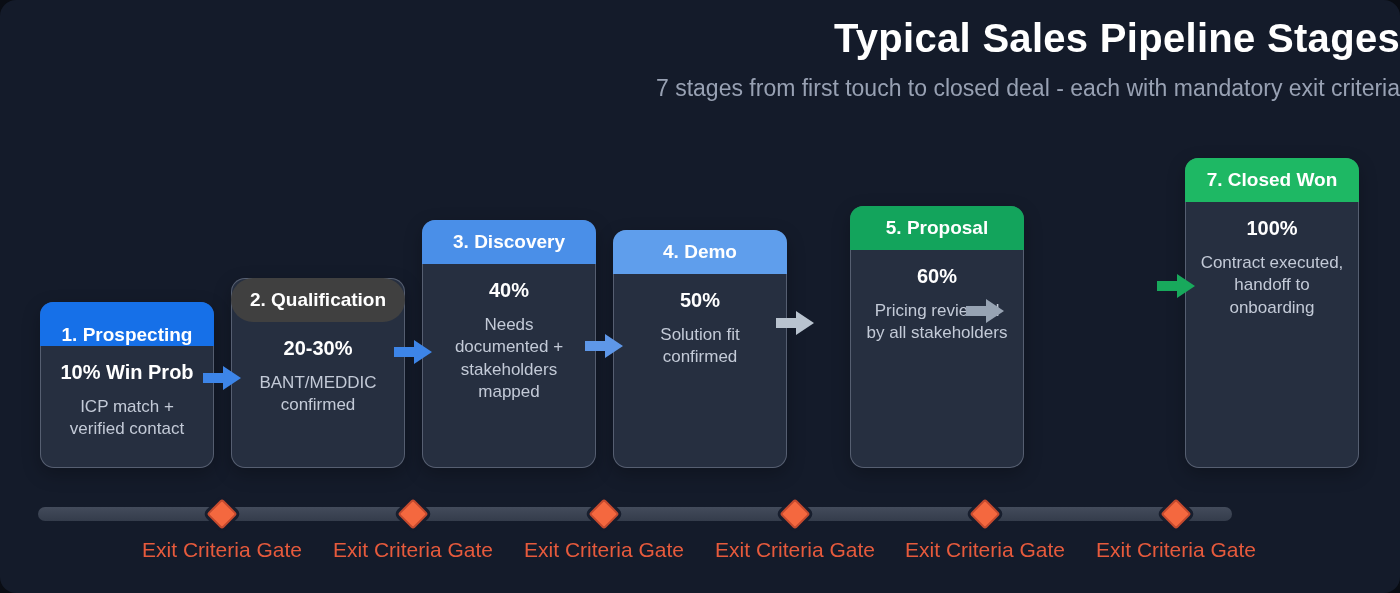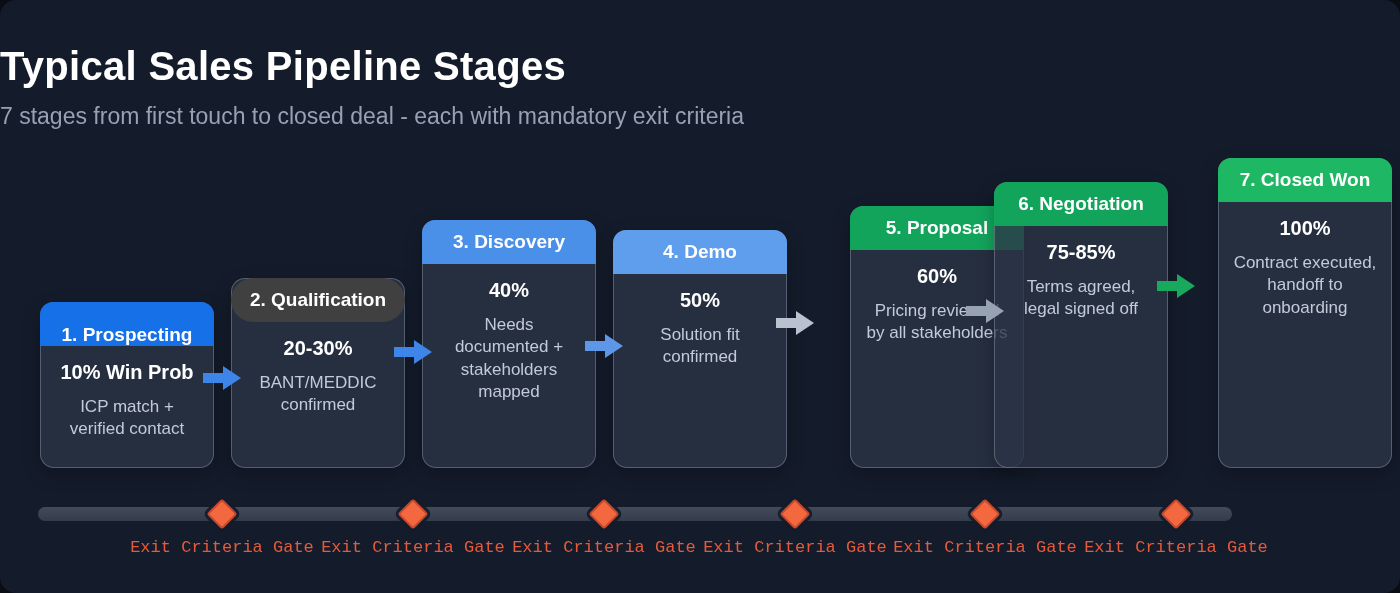--- a/index.html
+++ b/index.html
@@ -2,40 +2,40 @@
 <html><head>
 <meta charset="utf-8">
 <style>
   html,body{margin:0;padding:0;background:#0a0d14;}
   body{font-family:"Liberation Sans", sans-serif;}
   .canvas{
     position:relative;width:1400px;height:593px;margin:0 auto;
     background:#141b2a;border-radius:16px;overflow:hidden;
   }
   
-  .hdr{position:absolute;top:44px;left:0;width:100%;text-align:left;}
+  .hdr{position:absolute;top:16px;left:0;width:100%;text-align:right;}
   .title{margin:0;color:#ffffff;font-size:40px;font-weight:800;letter-spacing:.3px;}
   .subtitle{margin:14px 0 0 0;color:#98a1b3;font-size:23px;font-weight:400;}
   
   .stage-card{
     position:absolute;bottom:125px;width:174px;
     background:rgba(44,52,71,.78);
     border:1px solid rgba(165,175,195,.38);
     border-radius:14px;
     box-sizing:border-box;
     text-align:center;
     box-shadow:0 6px 18px rgba(0,0,0,.25);
   }
   .s1{left:40px;height:166px}
   .s2{left:231px;height:190px}
   .s3{left:422px;height:248px}
   .s4{left:613px;height:238px}
   .s5{left:850px;height:262px}
   .s6{left:994px;height:286px}
-  .s7{left:1218px;height:310px}
+  .s7{left:1185px;height:310px}
   .stage-header{
     height:44px;margin:-1px -1px 0 -1px;
     border-radius:13px 13px 0 0;
     display:flex;align-items:center;justify-content:center;
     color:#ffffff;font-size:19px;font-weight:700;
   }
   .prob{margin-top:15px;color:#ffffff;font-size:20px;font-weight:700;}
   .desc{margin-top:12px;padding:0 13px;color:#c3cad7;font-size:17px;line-height:1.32;}
   
   .flow-arrow{position:absolute;width:42px;height:28px;}
@@ -54,21 +54,21 @@
   .gate-diamond{
     position:absolute;top:503px;width:22px;height:22px;
     transform:rotate(45deg);
     border:2px solid #c44a2e;border-radius:3px;
     box-sizing:border-box;
     box-shadow:0 0 0 3px rgba(20,27,42,.9);
   }
   .d1{left:211px}.d2{left:402px}.d3{left:593px}.d4{left:784px}.d5{left:974px}.d6{left:1165px}
   .gate-label{
     position:absolute;top:538px;width:220px;text-align:center;
-    font-size:17px;font-weight:500;font-family:Liberation Mono, monospace;
+    font-size:21px;font-weight:500;
   }
   .g1{left:112px}.g2{left:303px}.g3{left:494px}.g4{left:685px}.g5{left:875px}.g6{left:1066px}
 </style>
 </head>
 <body>
 
 <div class="canvas">
 
   <div class="hdr">
     <h1 class="title">Typical Sales Pipeline Stages</h1>
@@ -108,27 +108,20 @@
   </div>
 
   <div class="stage-card s5">
     <div class="stage-header" style="background: rgb(19, 164, 92);">
       <span>5. Proposal</span>
     </div>
     <div class="prob">60%</div>
     <div class="desc">Pricing reviewed by all stakeholders</div>
   </div>
 
-  <div class="stage-card s6">
-    <div class="stage-header" style="background: rgb(19, 164, 92);">
-      <span>6. Negotiation</span>
-    </div>
-    <div class="prob">75-85%</div>
-    <div class="desc">Terms agreed, legal signed off</div>
-  </div>
 
   <div class="stage-card s7">
     <div class="stage-header" style="background: rgb(30, 184, 100);">
       <span>7. Closed Won</span>
     </div>
     <div class="prob">100%</div>
     <div class="desc">Contract executed, handoff to onboarding</div>
   </div>
 
   <svg class="flow-arrow a1" viewBox="0 0 42 28">

